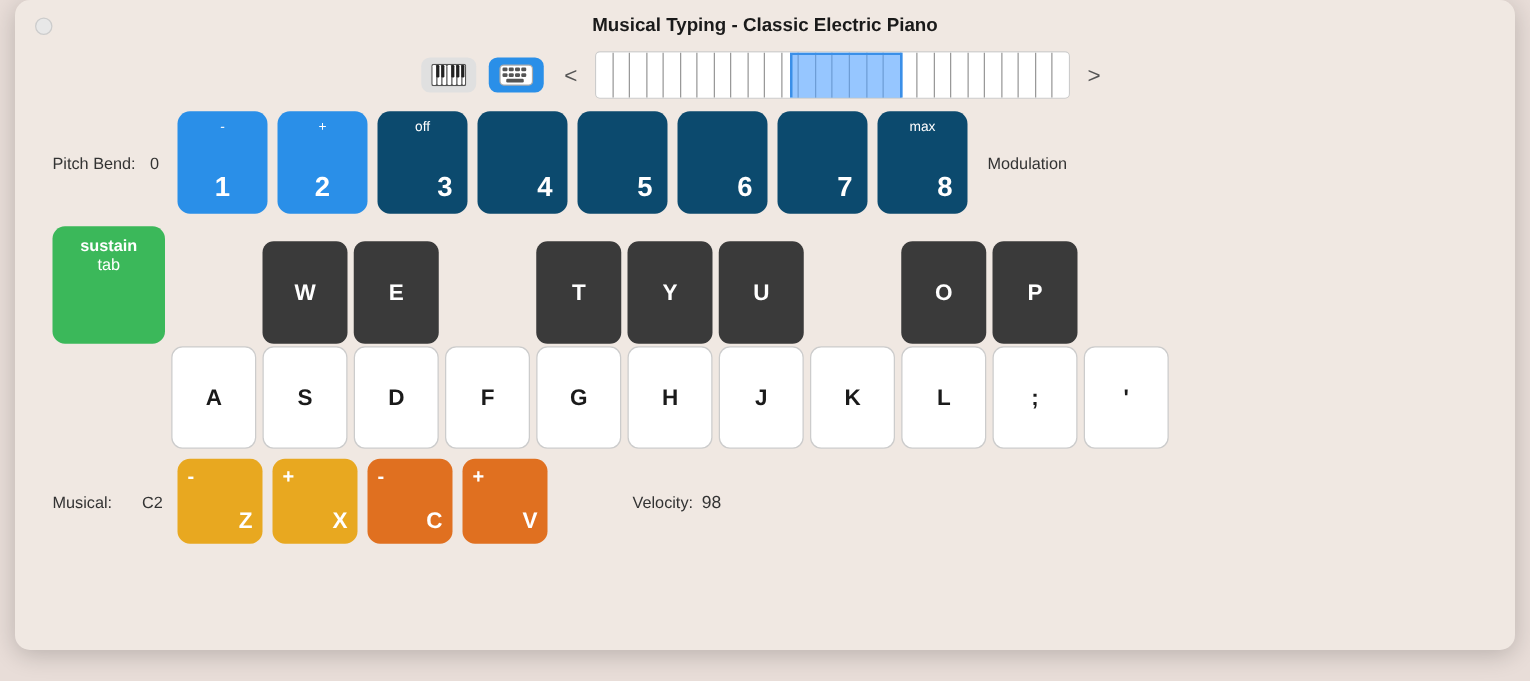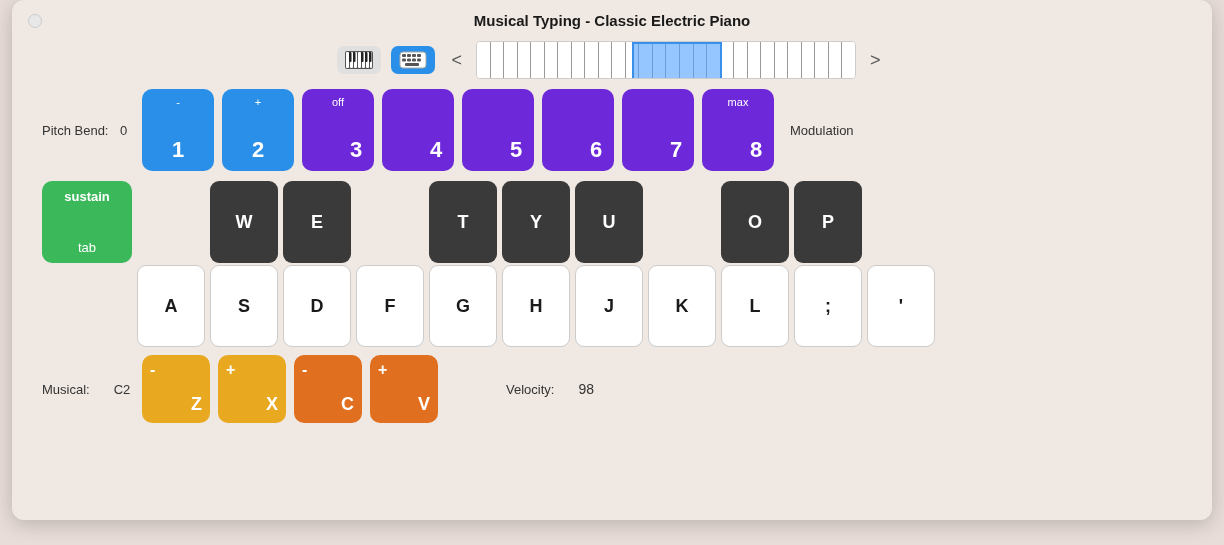--- a/index.html
+++ b/index.html
@@ -161,43 +161,43 @@
       font-weight: 700;
       margin-top: auto;
     }
 
     .key-btn.blue {
       background: #2a8fe8;
       color: white;
     }
 
     .key-btn.purple {
-      background: #6d28d9;
+      background: #0c4a6e;
       color: white;
       padding-left: 44px;
     }
 
     .modulation-label {
       font-size: 13px;
       color: #333;
       margin-left: 8px;
     }
 
     .sustain-btn {
       background: #3bb85a;
       color: white;
       border: none;
       border-radius: 10px;
       width: 90px;
-      height: 82px;
+      height: 94px;
       cursor: pointer;
       display: flex;
       flex-direction: column;
       align-items: center;
-      justify-content: space-between;
+      justify-content: flex-start;
       padding: 8px;
       font-weight: 700;
       font-size: 14px;
     }
 
     .sustain-top {
       font-size: 13px;
       font-weight: 700;
     }
 
@@ -296,21 +296,21 @@
     }
 
     .key-btn-sm.orange {
       background: #e07020;
       color: white;
     }
 
     .velocity-section {
       display: flex;
       align-items: center;
-      gap: 24px;
+      gap: 7px;
       margin-left: 60px;
     }
 
     .velocity-label {
       font-size: 13px;
       color: #333;
     }
 
     .velocity-value {
       font-size: 14px;

